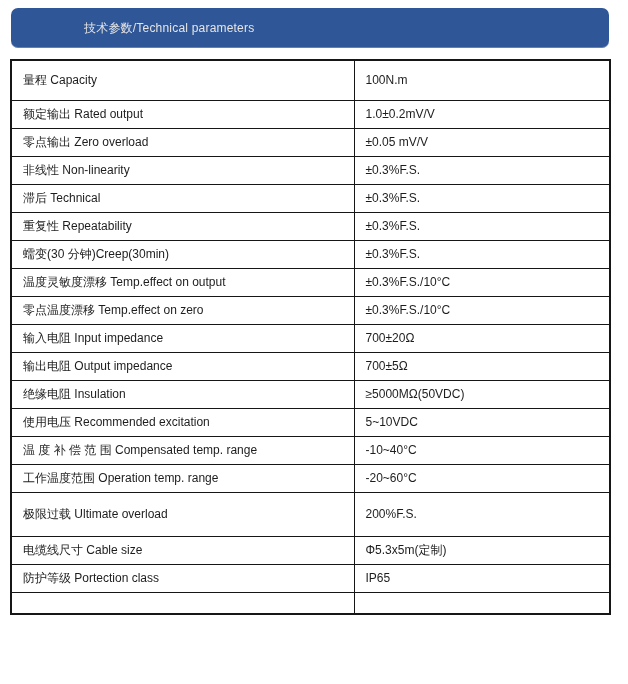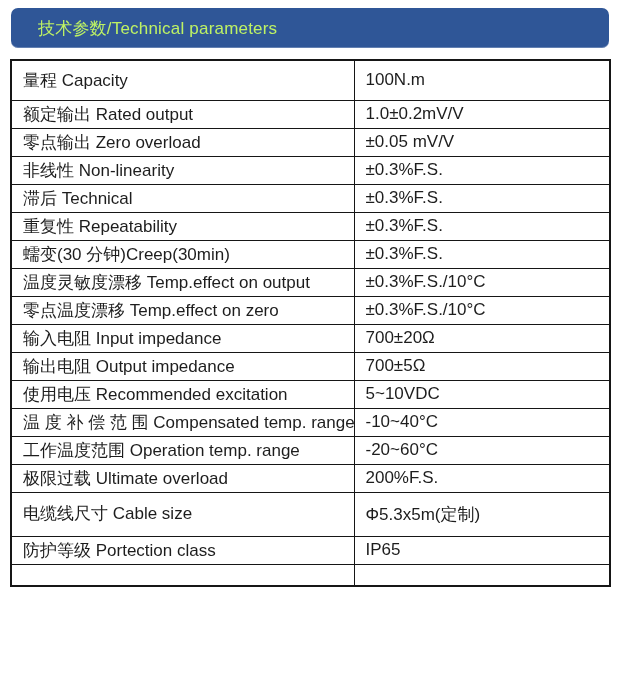--- a/index.html
+++ b/index.html
@@ -26,38 +26,39 @@
     height: 40px;
     background: #2F5697;
     border-radius: 7px;
     box-sizing: border-box;
     display: flex;
     align-items: center;
     padding-left: 27px;
     box-shadow: inset 0 -1px 0 rgba(255,255,255,0.25);
   }
   .header-title {
-    color: #bef264;
-    font-size: 17px;
+    color: #e5e5e5;
+    font-size: 12px;
     letter-spacing: 0.2px;
     white-space: nowrap;
+    margin-left: 46px;
   }
   table.spec-table {
     position: absolute;
     left: 10px;
     top: 59px;
     width: 599px;
     border-collapse: collapse;
     table-layout: fixed;
     border: 2px solid #161616;
   }
   table.spec-table td {
     border: 1.6px solid #161616;
     box-sizing: border-box;
-    font-size: 17px;
+    font-size: 12px;
     color: #1d1d1d;
     height: 28px;
     padding: 0 11px;
     vertical-align: middle;
     overflow: hidden;
     white-space: nowrap;
   }
   
   tbody[data-name="spec-table-body"] tr:nth-child(1) td { height: 40px; }
   
@@ -126,20 +127,24 @@
         </tr>
         <tr data-name="table-row">
           <td class="label-cell" data-name="param-label">输入电阻 Input impedance</td>
           <td class="value-cell" data-name="param-value">700±20Ω</td>
         </tr>
         <tr data-name="table-row">
           <td class="label-cell" data-name="param-label">输出电阻 Output impedance</td>
           <td class="value-cell" data-name="param-value">700±5Ω</td>
         </tr>
         <tr data-name="table-row">
+          <td class="label-cell" data-name="param-label">绝缘电阻 Insulation</td>
+          <td class="value-cell" data-name="param-value">≥5000MΩ(50VDC)</td>
+        </tr>
+        <tr data-name="table-row">
           <td class="label-cell" data-name="param-label">使用电压 Recommended excitation</td>
           <td class="value-cell" data-name="param-value">5~10VDC</td>
         </tr>
         <tr data-name="table-row">
           <td class="label-cell" data-name="param-label">温 度 补 偿 范 围  Compensated  temp.
 range</td>
           <td class="value-cell" data-name="param-value">-10~40°C</td>
         </tr>
         <tr data-name="table-row">
           <td class="label-cell" data-name="param-label">工作温度范围 Operation temp. range</td>

